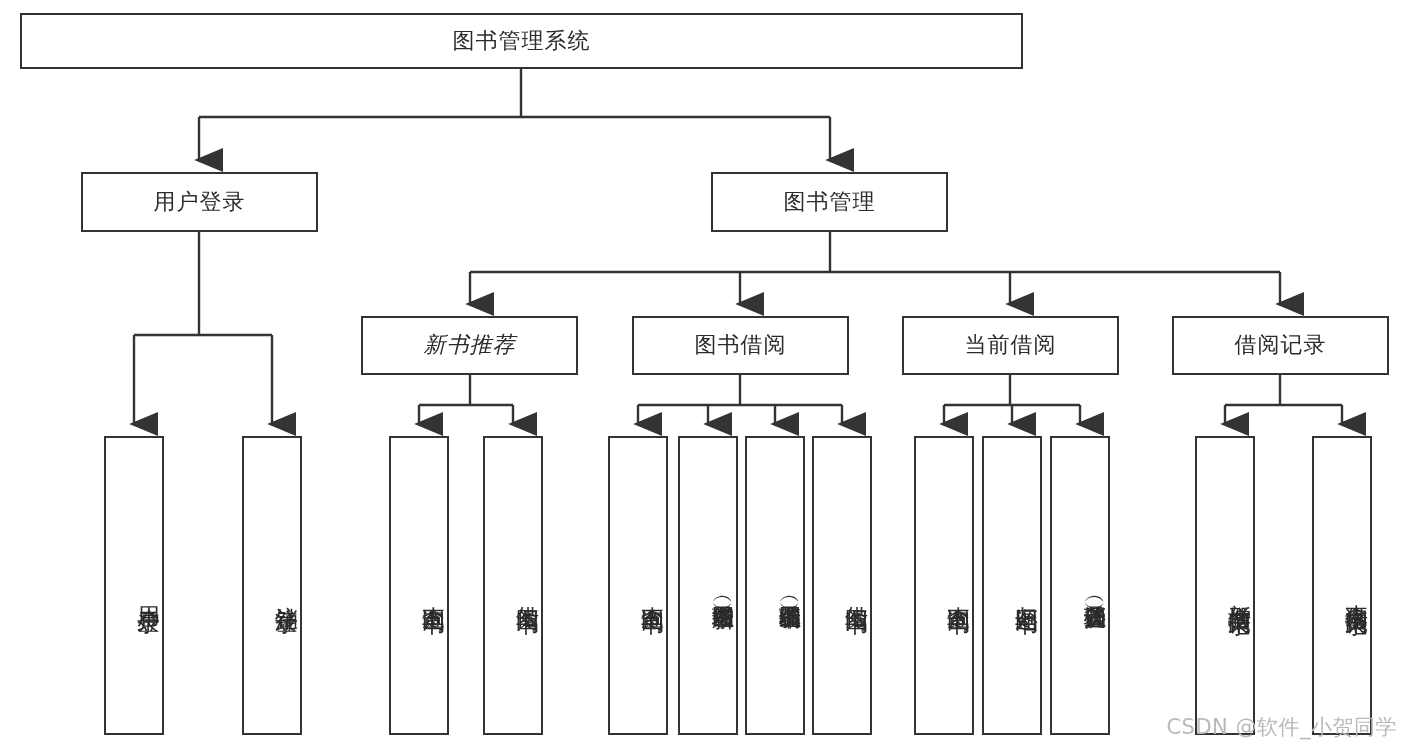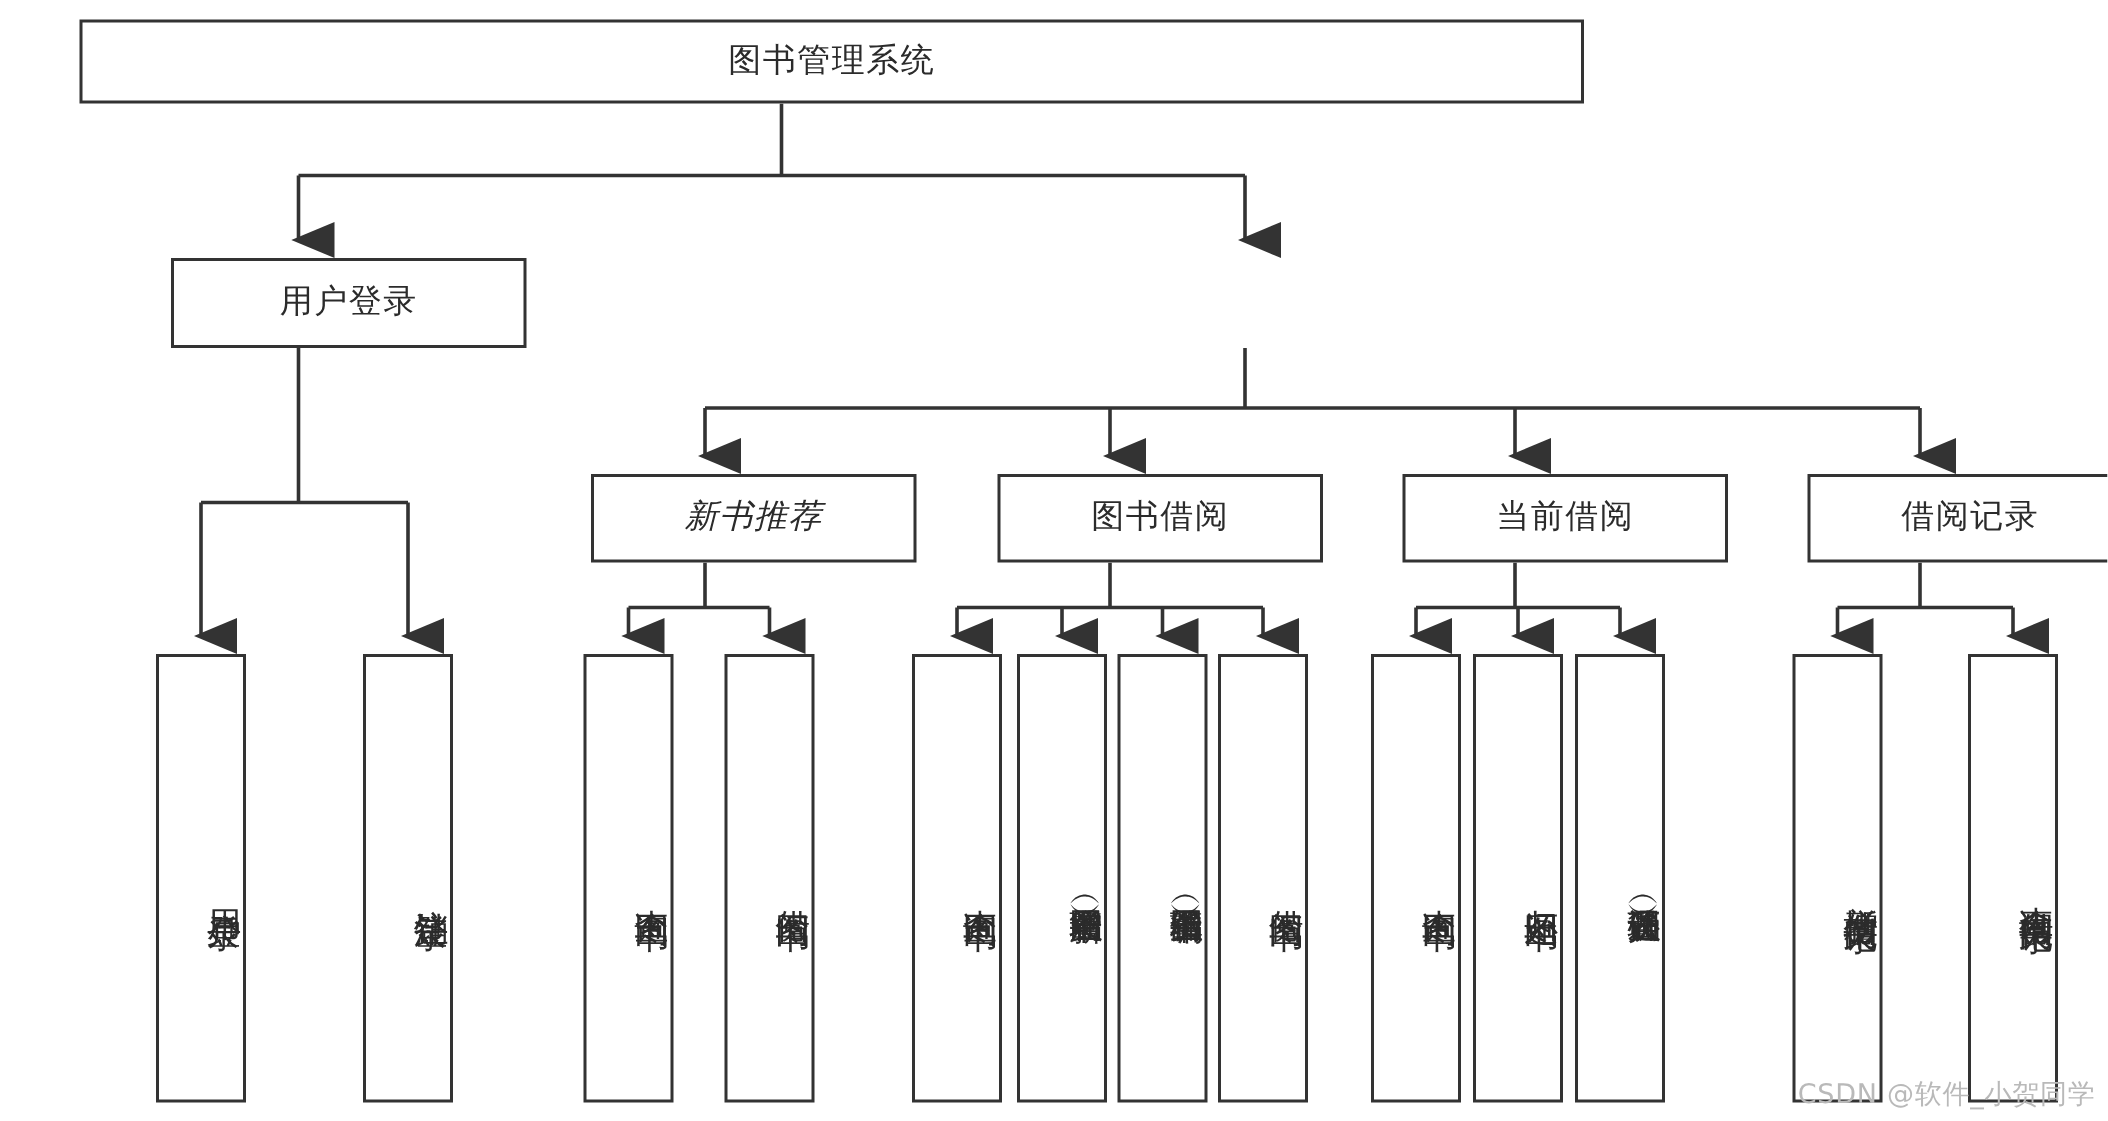--- a/index.html
+++ b/index.html
@@ -32,42 +32,41 @@
     color: #2b2b2b;
     display: flex;
     align-items: center;
     justify-content: center;
     overflow: hidden;
   }
   .node.horiz {
     font-size: 22px;
     letter-spacing: 1px;
     line-height: 1.1;
-    margin-left: 33px;
   }
   .node.vert {
     writing-mode: vertical-rl;
     text-orientation: upright;
     align-items: flex-start;
     justify-content: center;
     padding-top: 12px;
     font-size: 23px;
     line-height: 1.18;
     letter-spacing: 2px;
   }
   .node.vert.tall-text {
     padding-top: 6px;
     font-size: 22px;
     letter-spacing: 0px;
   }
   #watermark {
     position: absolute;
     right: 8px;
     bottom: 6px;
-    font-size: 18px;
+    font-size: 21px;
     color: #b9b9b9;
     white-space: nowrap;
     letter-spacing: 0.5px;
   }
 </style>
 </head>
 <body>
 
 <div id="canvas">
 
@@ -118,20 +117,21 @@
       <path d="M 1280 375 L 1280 405"></path>
       <path d="M 1225 405 L 1342 405"></path>
       <path d="M 1225 405 L 1225 424" marker-end="url(#arrow)"></path>
       <path d="M 1342 405 L 1342 424" marker-end="url(#arrow)"></path>
     </g>
   </svg>
 
   <div class="node horiz" style="left: 20px; top: 13px; width: 1003px; height: 56px;">图书管理系统</div>
 
   <div class="node horiz" style="left: 81px; top: 172px; width: 237px; height: 60px;">用户登录</div>
+  <div class="node horiz" style="left: 711px; top: 172px; width: 237px; height: 60px;">图书管理</div>
 
   <div class="node horiz" style="left: 361px; top: 316px; width: 217px; height: 59px; font-style: italic;">新书推荐</div>
   <div class="node horiz" style="left: 632px; top: 316px; width: 217px; height: 59px;">图书借阅</div>
   <div class="node horiz" style="left: 1172px; top: 316px; width: 217px; height: 59px;">借阅记录</div>
   <div class="node horiz" style="left: 902px; top: 316px; width: 217px; height: 59px;">当前借阅</div>
 
   <div class="node vert" style="left: 104px; top: 436px; width: 60px; height: 299px;">用户登录</div>
   <div class="node vert" style="left: 242px; top: 436px; width: 60px; height: 299px;">注销登录</div>
   <div class="node vert" style="left: 389px; top: 436px; width: 60px; height: 299px;">查询图书</div>
   <div class="node vert" style="left: 483px; top: 436px; width: 60px; height: 299px;">借阅图书</div>

